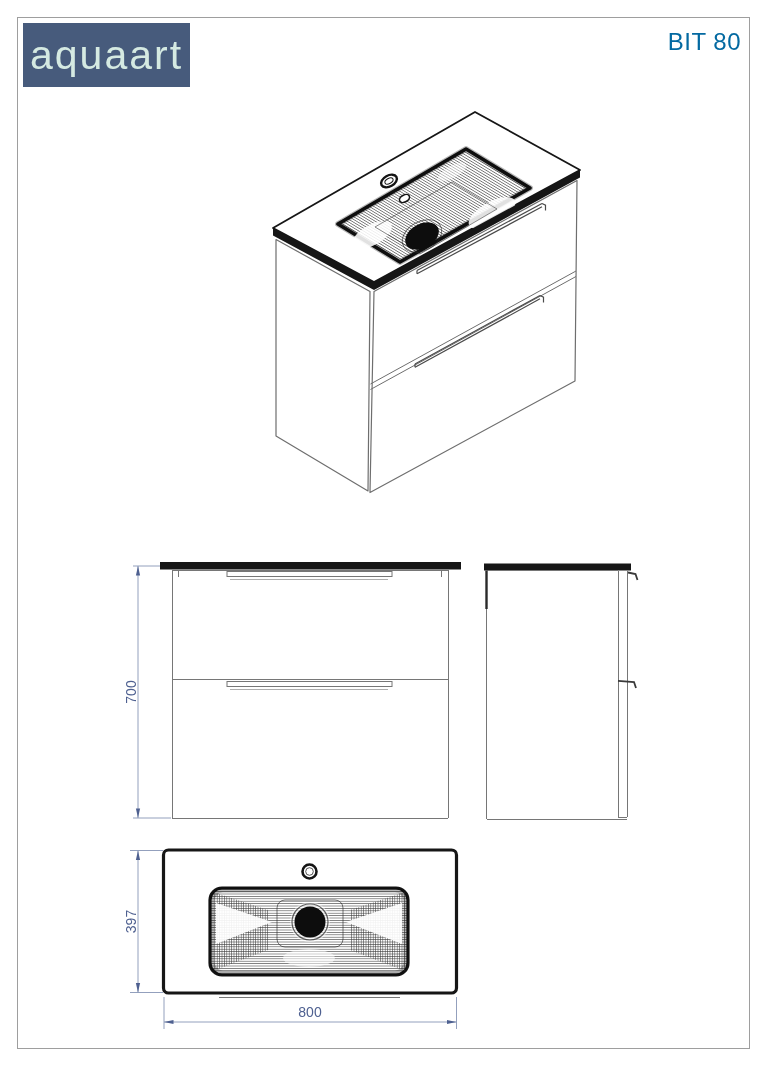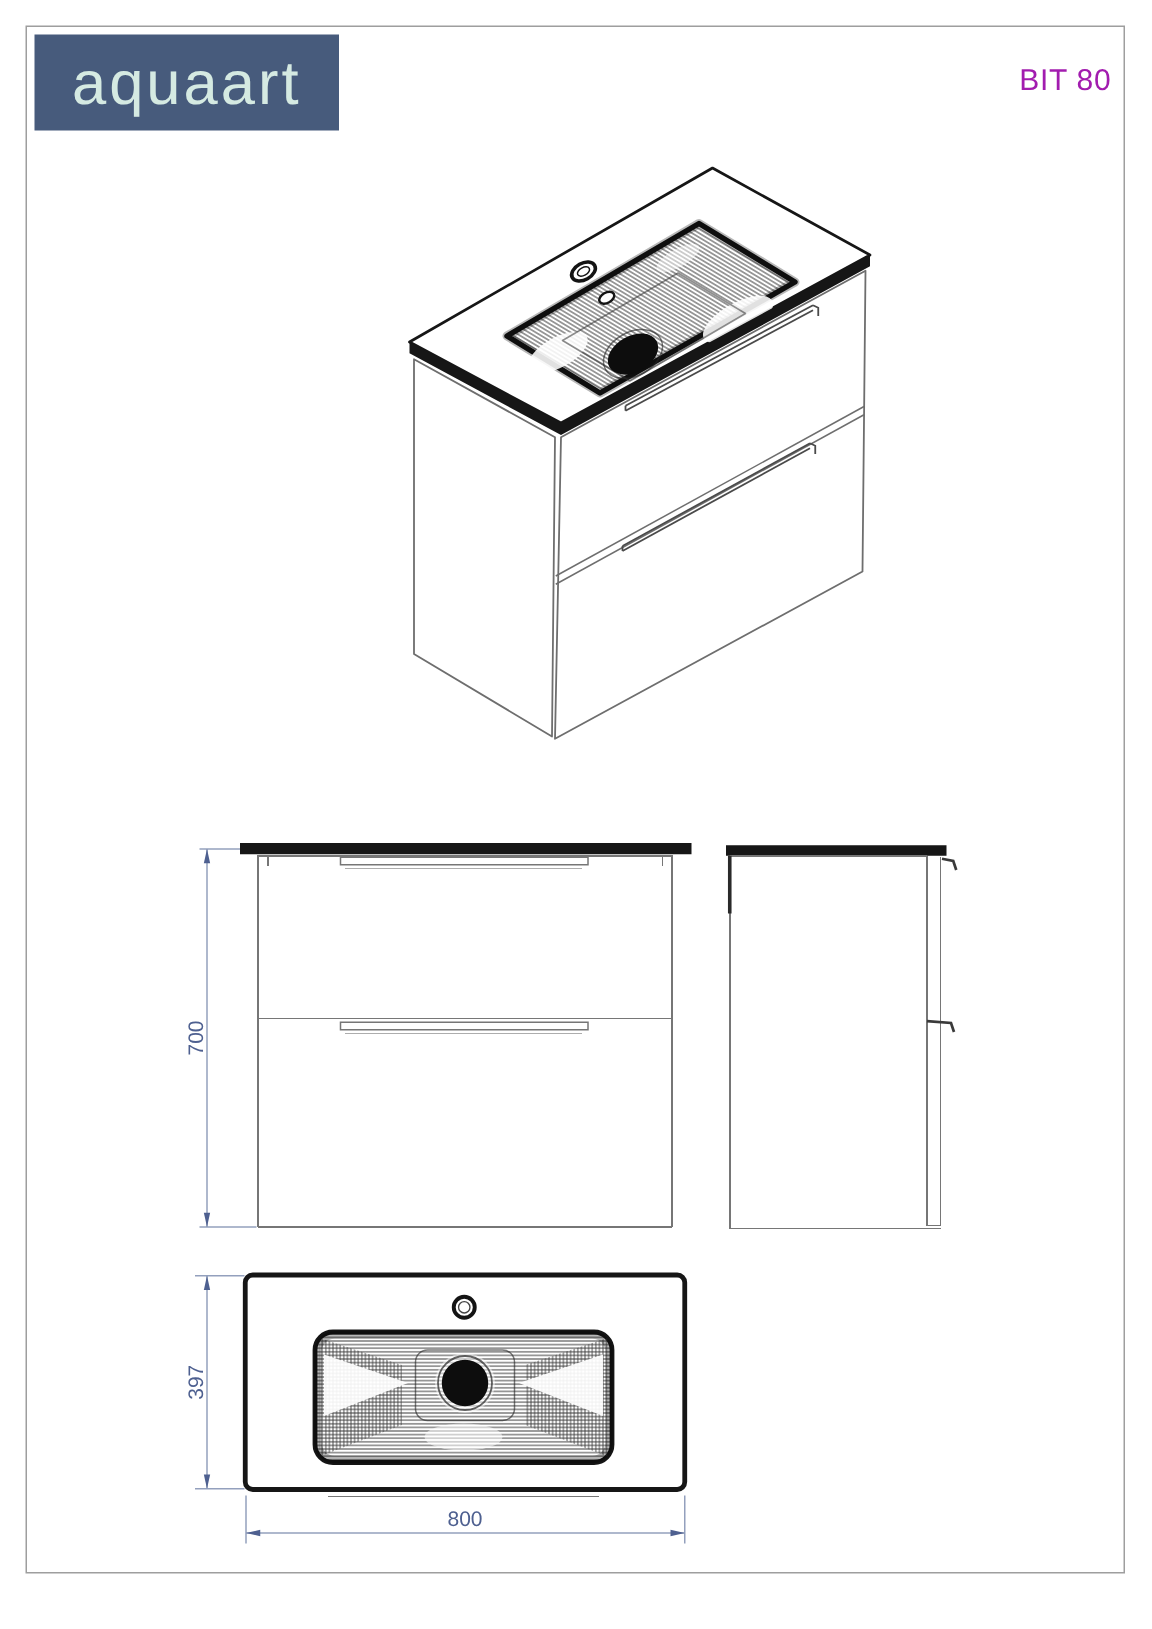--- a/index.html
+++ b/index.html
@@ -5,24 +5,24 @@
   :root{
     --logo-bg:#475b7c; --logo-fg:#d5eae2;
     --dim-text:#4e6090; --dim-line:#93a0bd;
     --outline:#161616; --line-grey:#767676; --sheet-border:#9e9e9e;
   }
   html,body{margin:0;padding:0;}
   body{width:768px;height:1086px;background:#fff;position:relative;overflow:hidden;
        font-family:"Liberation Sans",sans-serif;}
   .sheet-border{position:absolute;left:17px;top:17px;width:731px;height:1030px;
        border:1px solid var(--sheet-border);}
-  .logo{position:absolute;left:23px;top:23px;width:203px;height:64px;
+  .logo{position:absolute;left:23px;top:23px;width:167px;height:64px;
        background:var(--logo-bg);display:flex;align-items:center;justify-content:center;}
   .logo span{color:var(--logo-fg);font-size:41px;letter-spacing:2px;line-height:1;}
-  .model{position:absolute;top:43px;right:27px;font-size:20px;color:#a21caf;
+  .model{position:absolute;top:28px;right:27px;font-size:24px;color:#0369a1;
        letter-spacing:.5px;}
   svg{position:absolute;overflow:visible;}
   #iso{left:255px;top:105px;width:345px;height:400px;}
   #front{left:120px;top:550px;width:360px;height:285px;}
   #side{left:470px;top:550px;width:185px;height:285px;}
   #top{left:115px;top:840px;width:365px;height:200px;}
   .ln{stroke:var(--line-grey);stroke-width:1;fill:none;shape-rendering:crispEdges;}
   .blk{fill:var(--outline);}
   .handle{fill:#fff;stroke:var(--line-grey);stroke-width:1;}
   .dim{stroke:var(--dim-line);stroke-width:1;fill:none;}

